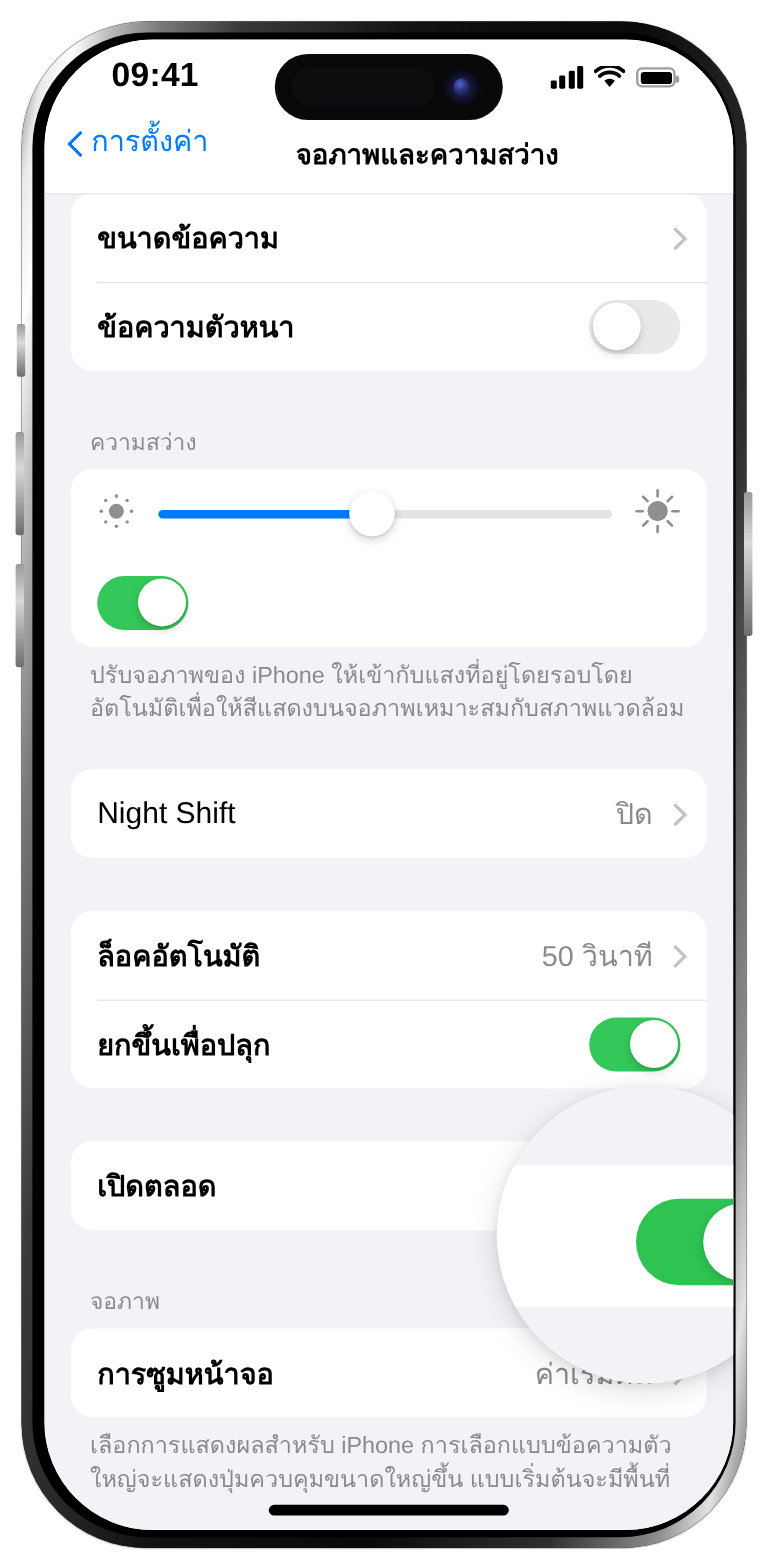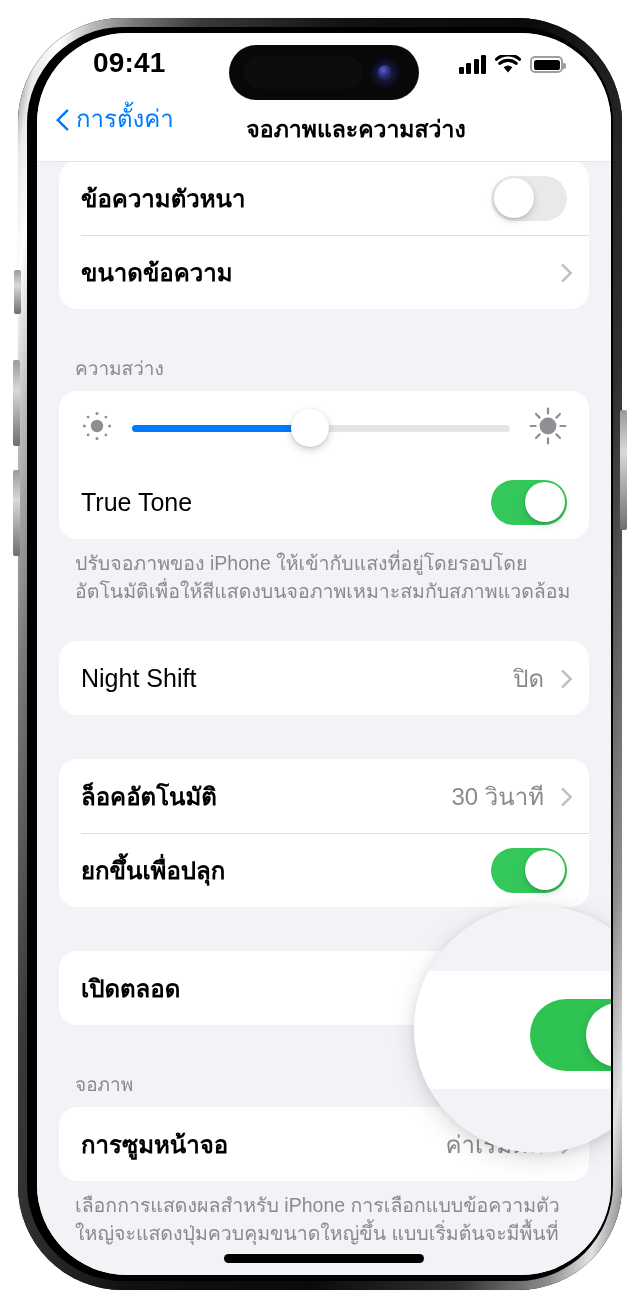--- a/index.html
+++ b/index.html
@@ -337,28 +337,28 @@
         <span class="nav-chev"></span>
         <span class="nav-back-label">การตั้งค่า</span>
       </div>
       <div class="nav-title">จอภาพและความสว่าง</div>
     </div>
 
     <div class="content">
 
       <div class="group">
         <div class="row">
+          <span class="row-label">ขนาดข้อความ</span>
+          <span class="chev"></span>
+        </div>
+        <div class="row">
           <span class="row-label">ข้อความตัวหนา</span>
           <span class="toggle">
               <span class="knob"></span>
             </span>
-        </div>
-        <div class="row">
-          <span class="row-label">ขนาดข้อความ</span>
-          <span class="chev"></span>
         </div>
       </div>
 
       <div class="gap-lg"></div>
 
       <div class="group-header">ความสว่าง</div>
       <div class="group">
         <div class="slider-row">
           <span class="sun">
             <svg width="36" height="36" viewBox="0 0 36 36">
@@ -389,21 +389,20 @@
                   <line x1="33.4" y1="21" x2="38.4" y2="21"></line>
                 <line x1="9" y1="9" x2="12.6" y2="12.6"></line>
                   <line x1="29.4" y1="29.4" x2="33" y2="33"></line>
                 <line x1="33" y1="9" x2="29.4" y2="12.6"></line>
                   <line x1="12.6" y1="29.4" x2="9" y2="33"></line>
               </g>
             </svg>
           </span>
         </div>
         <div class="row">
-          <span class="row-label latin">True Tone</span>
           <span class="toggle on">
               <span class="knob"></span>
             </span>
         </div>
       </div>
       <div class="group-footer">ปรับจอภาพของ iPhone ให้เข้ากับแสงที่อยู่โดยรอบโดยอัตโนมัติเพื่อให้สีแสดงบนจอภาพเหมาะสมกับสภาพแวดล้อม</div>
 
       <div class="gap-md"></div>
 
       <div class="group">
@@ -412,21 +411,21 @@
           <span class="row-value">ปิด</span>
           <span class="chev"></span>
         </div>
       </div>
 
       <div class="gap-lg"></div>
 
       <div class="group">
         <div class="row">
           <span class="row-label">ล็อคอัตโนมัติ</span>
-          <span class="row-value">30 วินาที</span>
+          <span class="row-value">50 วินาที</span>
           <span class="chev"></span>
         </div>
         <div class="row">
           <span class="row-label">ยกขึ้นเพื่อปลุก</span>
           <span class="toggle on">
               <span class="knob"></span>
             </span>
         </div>
       </div>
 

